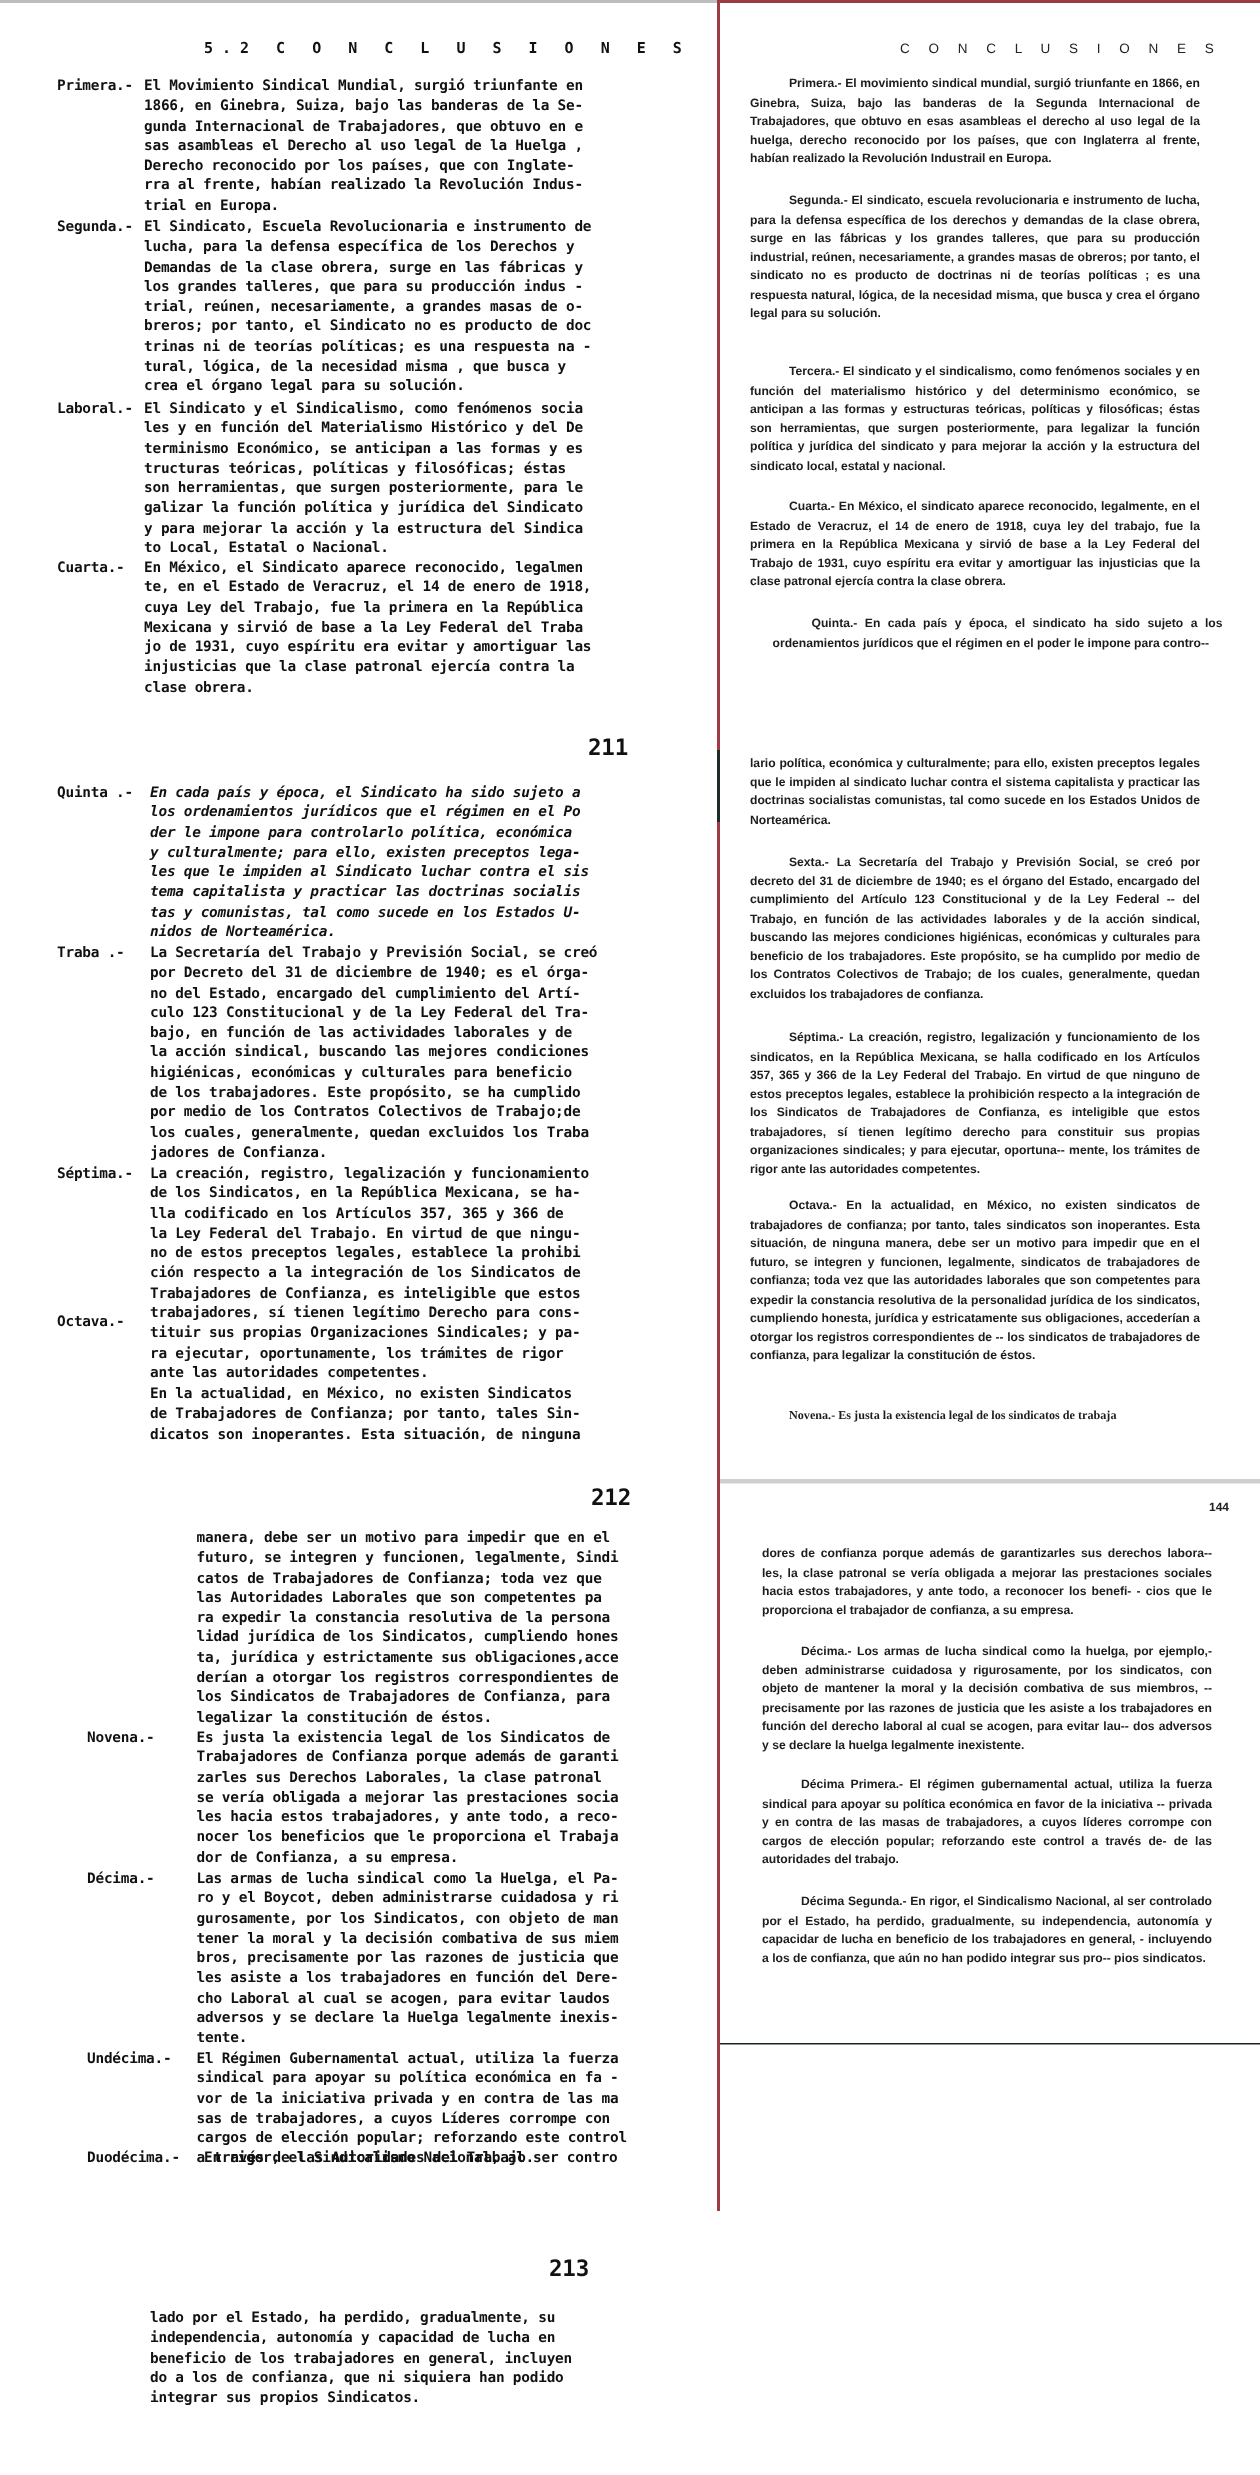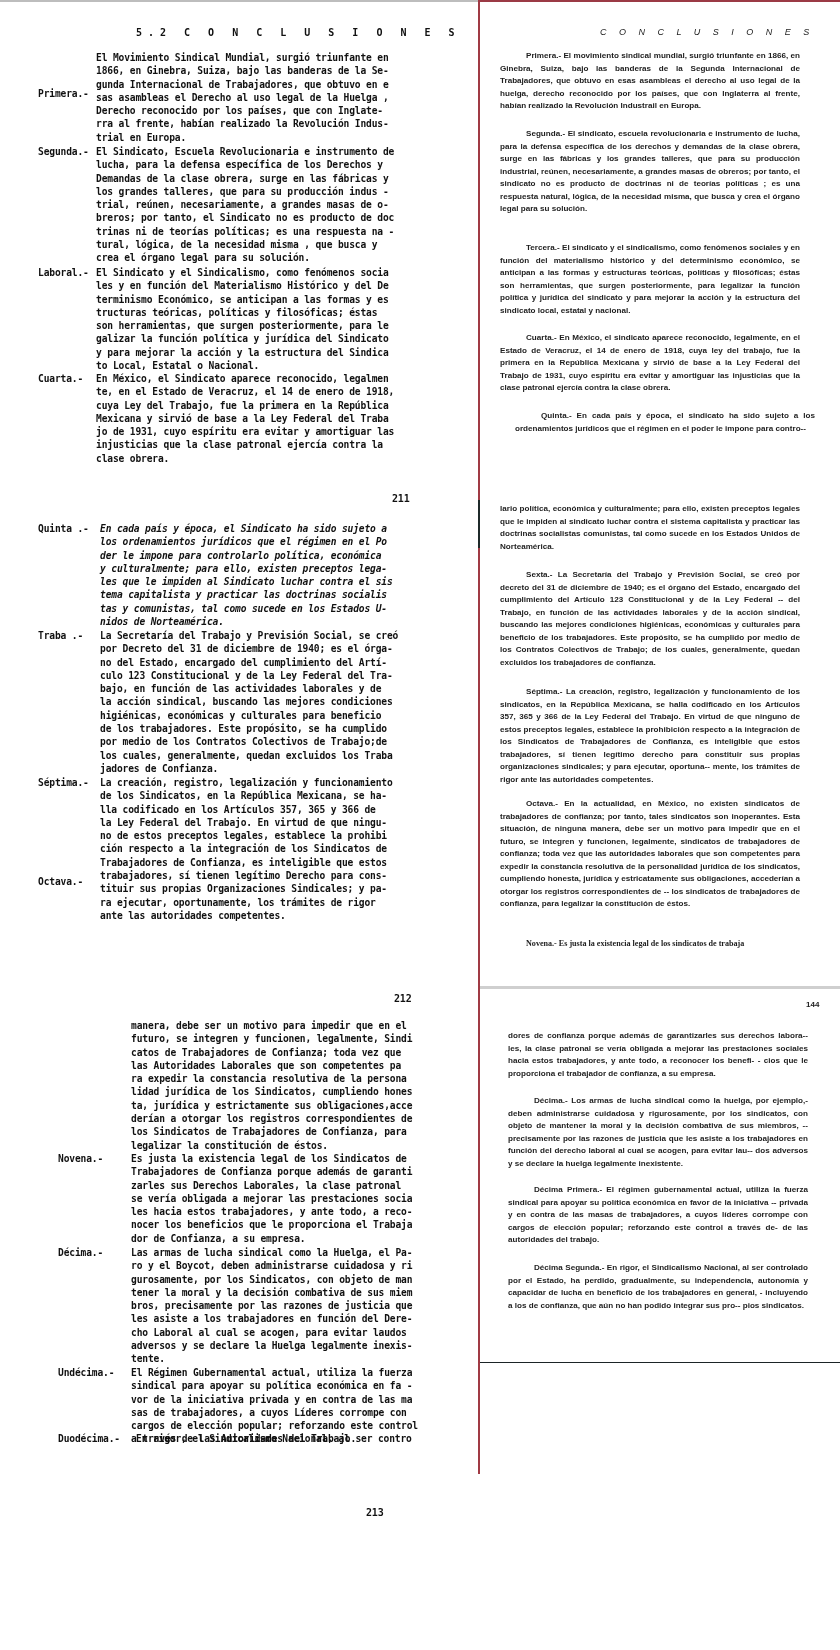--- a/index.html
+++ b/index.html
@@ -20,44 +20,44 @@
   .hr-gray { position:absolute; left:480px; top:986px; width:360px; height:3px; background:#cfcfcf; }
   .hr-dark { position:absolute; left:480px; top:1362px; width:360px; height:1px; background:#1b2426; }
 
   
   .tw {
     position:absolute; font-family:"DejaVu Sans Mono","Liberation Mono",monospace;
     font-size:9.6px; line-height:13.3px; color:#111; letter-spacing:-0.15px;
     font-weight:bold;
   }
   .tw .heading { position:absolute; left:136px; top:26px; letter-spacing:6px; font-weight:bold; font-size:10px; white-space:nowrap; }
-  .tw .pnum { position:absolute; font-weight:bold; font-size:10px; }
+  .tw .pnum { position:absolute; font-weight:bold; font-size:15px; }
   .tw .lbl { position:absolute; white-space:nowrap; }
   .tw .txt { position:absolute; white-space:pre-line; }
   .rp { position:absolute; font-family:"Liberation Sans","DejaVu Sans",sans-serif; font-size:8.1px; line-height:12.5px; color:#1d1d1d; width:300px; text-align:justify; font-weight:bold;}
   .rp .ind { display:inline-block; width:26px; }
   .rpnum { position:absolute; font-family:"Liberation Sans","DejaVu Sans",sans-serif; font-size:8px; font-weight:bold; color:#222; }
-  .rhead { position:absolute; font-family:"Liberation Sans","DejaVu Sans",sans-serif; font-size:9px; letter-spacing:5px; color:#222; white-space:nowrap;font-style:italic; }
+  .rhead { position:absolute; font-family:"Liberation Sans","DejaVu Sans",sans-serif; font-size:9px; letter-spacing:5px; color:#222; white-space:nowrap; }
 </style>
 </head>
 <body>
 
 <div class="col-left"></div>
 <div class="col-right"></div>
 <div class="top-rule-left"></div>
 <div class="top-rule-right"></div>
 <div class="red-divider"></div>
 <div class="dark-seg"></div>
 <div class="hr-gray"></div>
 <div class="hr-dark"></div>
 
 <div class="tw" style="left:0;top:0;width:466px;height:1650px;">
   <div class="heading">5.2  C O N C L U S I O N E S</div>
 
-  <div class="lbl" style="left:38px;top:51px;margin-top:36px;">Primera.-</div>
+  <div class="lbl" style="left:38px;top:51px;">Primera.-</div>
   <div class="txt" style="left:96px;top:51px;">El Movimiento Sindical Mundial, surgió triunfante en
 1866, en Ginebra, Suiza, bajo las banderas de la Se-
 gunda Internacional de Trabajadores, que obtuvo en e
 sas asambleas el Derecho al uso legal de la Huelga ,
 Derecho reconocido por los países, que con Inglate-
 rra al frente, habían realizado la Revolución Indus-
 trial en Europa.</div>
 
   <div class="lbl" style="left:38px;top:145px;">Segunda.-</div>
   <div class="txt" style="left:96px;top:145px;">El Sindicato, Escuela Revolucionaria e instrumento de
@@ -121,20 +121,23 @@
 la Ley Federal del Trabajo. En virtud de que ningu-
 no de estos preceptos legales, establece la prohibi
 ción respecto a la integración de los Sindicatos de
 Trabajadores de Confianza, es inteligible que  estos
 trabajadores, sí tienen legítimo Derecho para cons-
 tituir sus propias Organizaciones Sindicales; y pa-
 ra ejecutar, oportunamente, los trámites de rigor
 ante las autoridades competentes.</div>
 
   <div class="lbl" style="left:38px;top:875px;">Octava.-</div>
+  <div class="txt" style="left:100px;top:923px;">En la actualidad, en México, no existen Sindicatos
+de Trabajadores de Confianza; por tanto, tales Sin-
+dicatos son inoperantes. Esta situación, de ninguna</div>
 
   <div class="pnum" style="left:394px;top:992px;">212</div>
 
   <div class="txt" style="left:131px;top:1019px;">manera, debe ser un motivo para impedir que en el
 futuro, se integren y funcionen, legalmente, Sindi
 catos de Trabajadores de Confianza; toda vez  que
 las Autoridades Laborales que son competentes  pa
 ra expedir la constancia resolutiva de la persona
 lidad jurídica de los Sindicatos, cumpliendo hones
 ta, jurídica y estrictamente sus obligaciones,acce
@@ -168,20 +171,25 @@
 vor de la iniciativa privada y en contra de las ma
 sas de trabajadores, a cuyos Líderes corrompe  con
 cargos de elección popular; reforzando este control
 a través de las Autoridades del Trabajo.</div>
 
   <div class="lbl" style="left:58px;top:1432px;">Duodécima.-</div>
   <div class="txt" style="left:136px;top:1432px;">En rigor, el Sindicalismo Nacional, al ser contro</div>
 
   <div class="pnum" style="left:366px;top:1506px;">213</div>
 
+  <div class="txt" style="left:100px;top:1539px;">lado por el Estado, ha perdido, gradualmente,  su
+independencia, autonomía y capacidad de lucha  en
+beneficio de los trabajadores en general, incluyen
+do a los de confianza, que ni siquiera han podido
+integrar sus propios Sindicatos.</div>
 </div>
 
 <div class="rhead" style="left:600px;top:27px;">C O N C L U S I O N E S</div>
 
 <div class="rp" style="left:500px;top:50px;"><span class="ind"></span><span>Primera.- El movimiento sindical mundial, surgió triunfante en 1866, en Ginebra, Suiza, bajo las banderas de la Segunda Internacional de Trabajadores, que obtuvo en esas asambleas el derecho al uso legal de la huelga, derecho reconocido por los países, que con Inglaterra al frente, habían realizado la Revolución Industrail en Europa.</span></div>
 <div class="rp" style="left:500px;top:128px;"><span class="ind"></span><span>Segunda.- El sindicato, escuela revolucionaria e instrumento de lucha, para la defensa específica de los derechos y demandas de la clase obrera, surge en las fábricas y los grandes talleres, que para su producción industrial, reúnen, necesariamente, a grandes masas de obreros; por tanto, el sindicato no es producto de doctrinas ni de teorías políticas ; es una respuesta natural, lógica, de la necesidad misma, que busca y crea el órgano legal para su solución.</span></div>
 <div class="rp" style="left:500px;top:242px;"><span class="ind"></span><span>Tercera.- El sindicato y el sindicalismo, como fenómenos sociales y en función del materialismo histórico y del determinismo económico, se anticipan a las formas y estructuras teóricas, políticas y filosóficas; éstas son herramientas, que surgen posteriormente, para legalizar la función política y jurídica del sindicato y para mejorar la acción y la estructura del sindicato local, estatal y nacional.</span></div>
 <div class="rp" style="left:500px;top:332px;"><span class="ind"></span><span>Cuarta.- En México, el sindicato aparece reconocido, legalmente, en el Estado de Veracruz, el 14 de enero de 1918, cuya ley del trabajo, fue la primera en la República Mexicana y sirvió de base a la Ley Federal del Trabajo de 1931, cuyo espíritu era evitar y amortiguar las injusticias que la clase patronal ejercía contra la clase obrera.</span></div>
 <div class="rp" style="left:515px;top:410px;"><span class="ind"></span><span>Quinta.- En cada país y época, el sindicato ha sido sujeto a los ordenamientos jurídicos que el régimen en el poder le impone para contro--</span></div>
 

